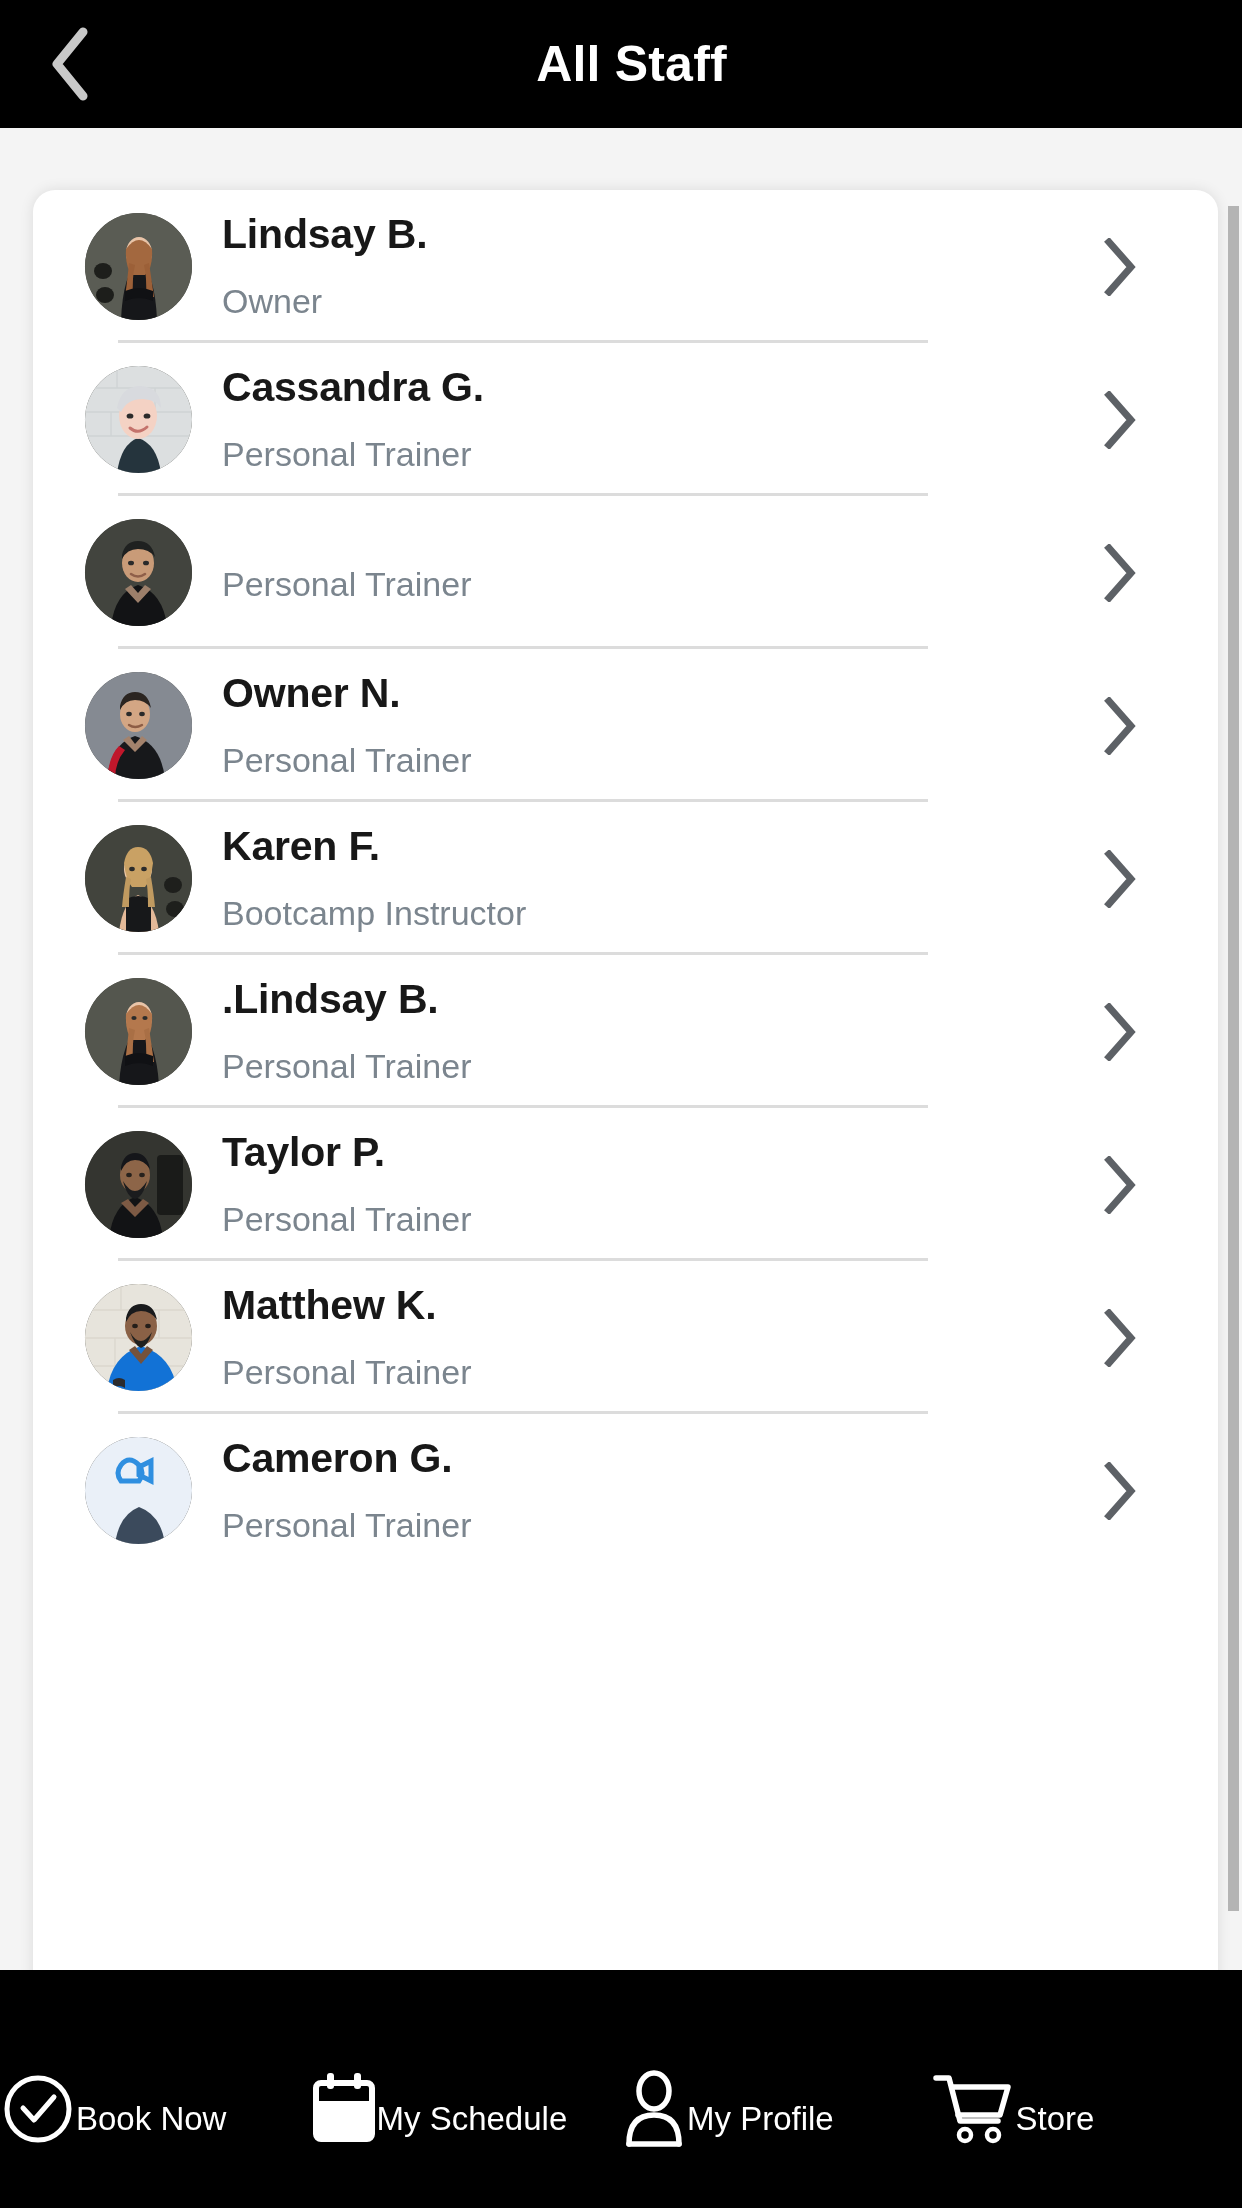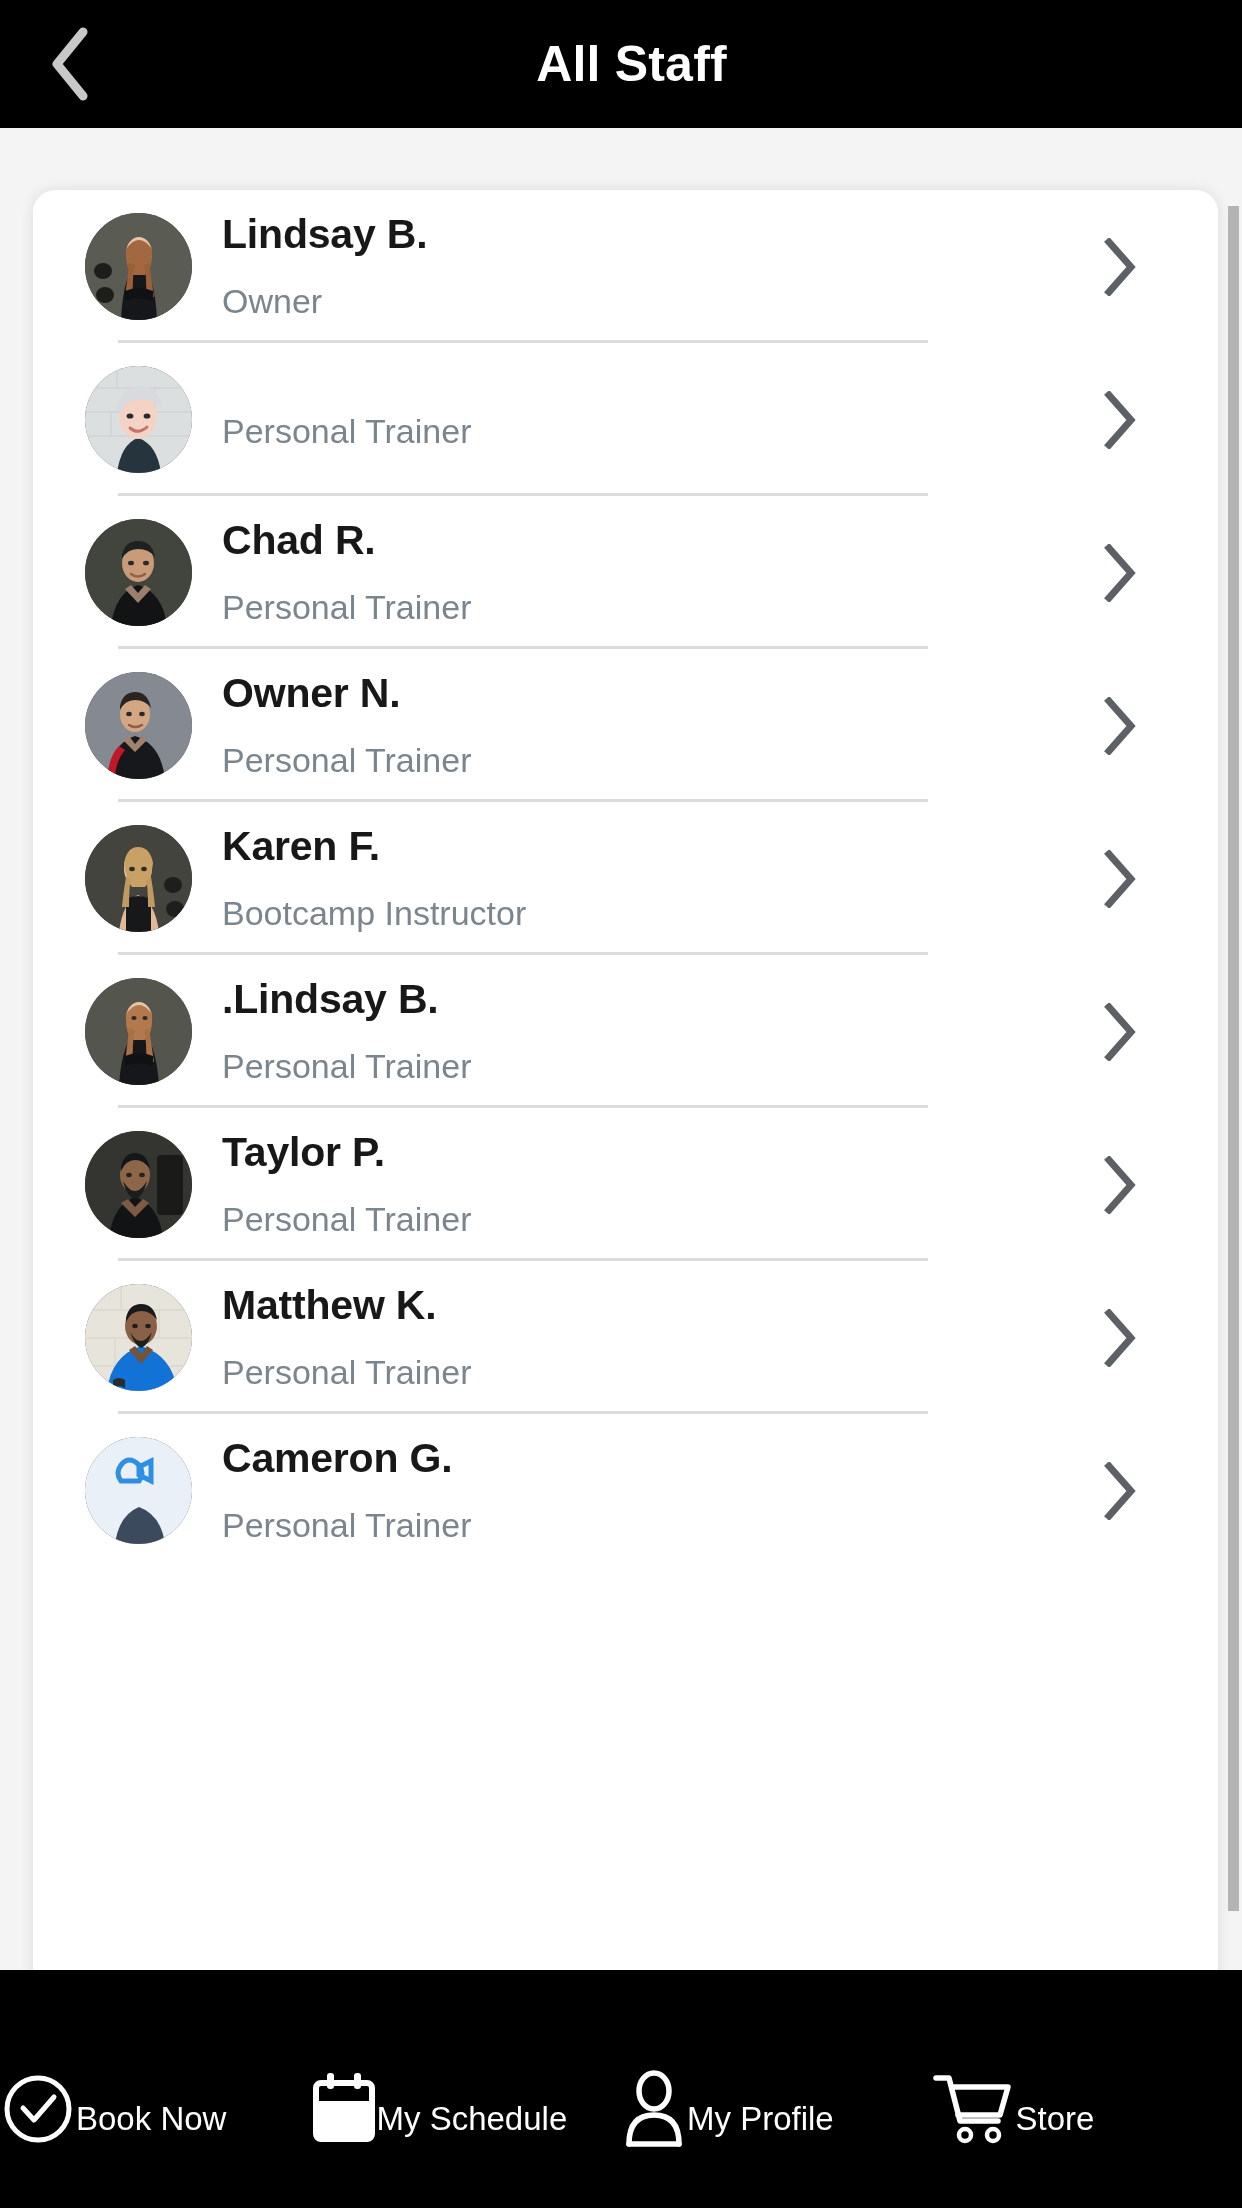--- a/index.html
+++ b/index.html
@@ -168,20 +168,21 @@
             </g>
             <path d="M32 107 Q36 78 53 72 Q72 78 76 107 Z" fill="#25343d"></path>
             <ellipse cx="53" cy="50" rx="19" ry="23" fill="#f4d2c4"></ellipse>
             <path d="M32 42 Q36 20 56 20 Q76 22 76 42 Q72 34 58 33 Q42 33 36 46 Z" fill="#d8dade"></path>
             <ellipse cx="45" cy="50" rx="3.4" ry="2.6" fill="#2b2b2b"></ellipse>
             <ellipse cx="62" cy="50" rx="3.4" ry="2.6" fill="#2b2b2b"></ellipse>
             <path d="M45 62 Q53 69 62 61" fill="none" stroke="#c4736c" stroke-width="3" stroke-linecap="round"></path>
           </svg>
         </div>
         <div class="row-text">
+          <div class="row-name">Cassandra G.</div>
           <div class="row-role">Personal Trainer</div>
         </div>
         <div class="row-chevron">
           <svg width="34" height="58" viewBox="0 0 34 58">
             <polyline points="6,4 28,29 6,54" fill="none" stroke="#5d6166" stroke-width="7" stroke-linecap="square"></polyline>
           </svg>
         </div>
         <div class="sep"></div>
       </div>
 
@@ -192,21 +193,20 @@
             <path d="M26 107 Q30 74 53 66 Q78 74 82 107 Z" fill="#121315"></path>
             <path d="M40 70 L53 84 L66 70 L60 66 L53 74 L46 66 Z" fill="#9c7f6a"></path>
             <ellipse cx="53" cy="44" rx="16" ry="19" fill="#c99b78"></ellipse>
             <path d="M37 36 Q40 22 53 22 Q67 22 70 38 Q64 30 53 30 Q42 30 37 40Z" fill="#1f2120"></path>
             <ellipse cx="46" cy="44" rx="3" ry="2.3" fill="#2a2a2a"></ellipse>
             <ellipse cx="61" cy="44" rx="3" ry="2.3" fill="#2a2a2a"></ellipse>
             <path d="M46 55 Q53 60 60 55" fill="none" stroke="#8f5f49" stroke-width="2.6" stroke-linecap="round"></path>
           </svg>
         </div>
         <div class="row-text">
-          <div class="row-name">Chad R.</div>
           <div class="row-role">Personal Trainer</div>
         </div>
         <div class="row-chevron">
           <svg width="34" height="58" viewBox="0 0 34 58">
             <polyline points="6,4 28,29 6,54" fill="none" stroke="#5d6166" stroke-width="7" stroke-linecap="square"></polyline>
           </svg>
         </div>
         <div class="sep"></div>
       </div>
 

